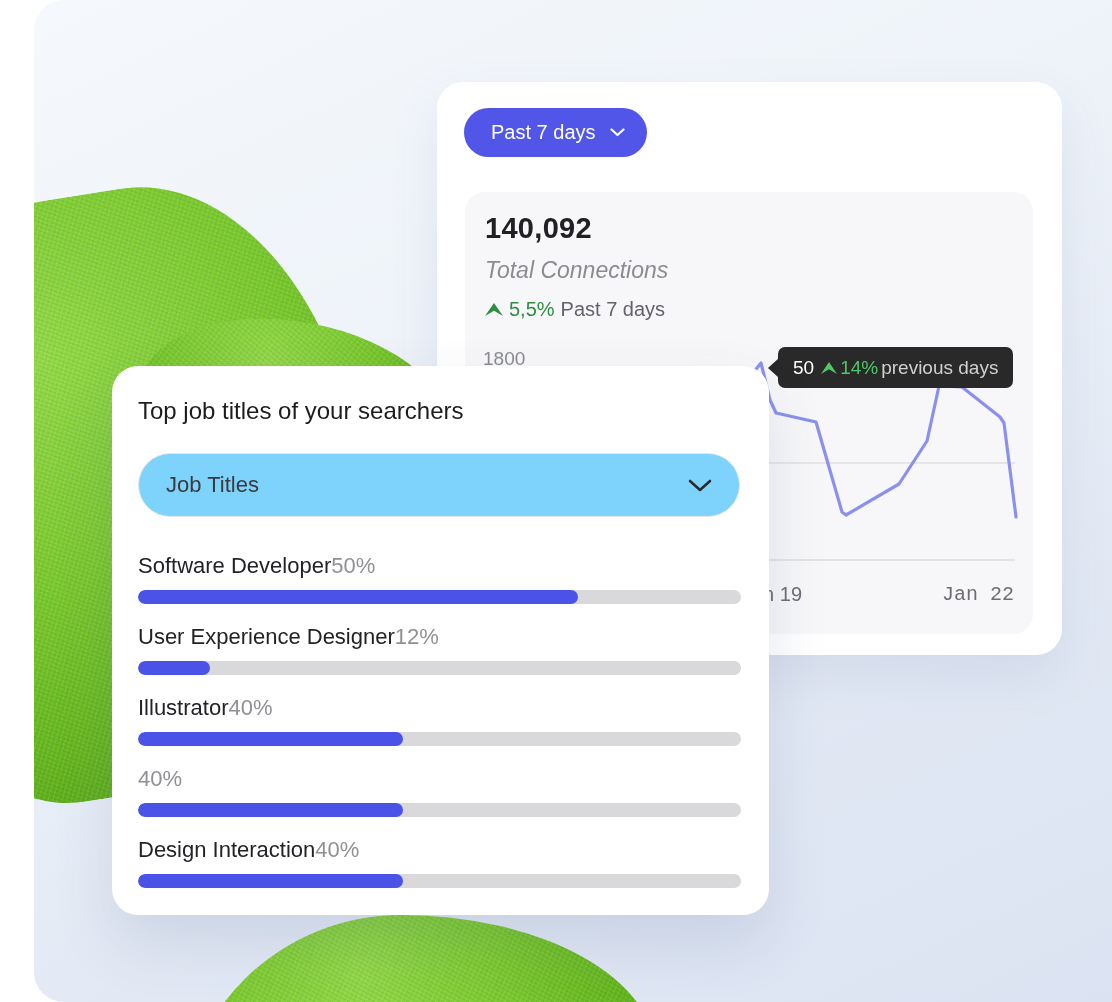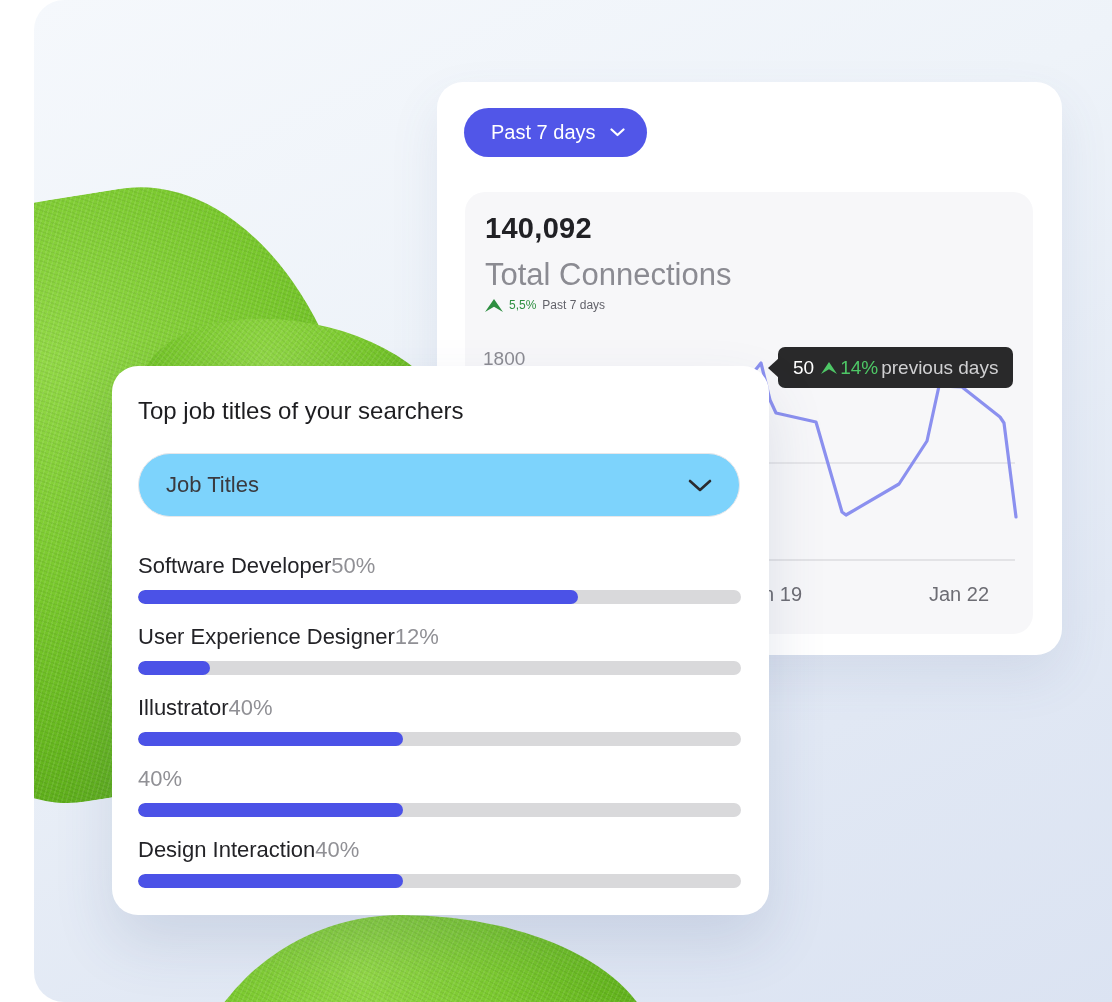--- a/index.html
+++ b/index.html
@@ -22,30 +22,30 @@
   .blob-c{left:148px;top:915px;width:474px;height:230px;border-radius:50% 58% 0 0 / 100% 66% 0 0;}
   
   .back-card{position:absolute;z-index:2;left:403px;top:82px;width:625px;height:573px;
     background:#ffffff;border-radius:26px;box-shadow:0 22px 50px rgba(80,100,150,.10);}
   .period-btn{position:absolute;left:27px;top:26px;height:49px;padding:0 22px 0 27px;border:none;
     background:#5156e8;border-radius:25px;display:inline-flex;align-items:center;gap:14px;cursor:pointer;}
   .period-btn span{color:#ffffff;font-size:20px;}
   .stat-panel{position:absolute;left:28px;top:110px;width:568px;height:442px;
     background:#f7f7f9;border-radius:20px;}
   .stat-number{position:absolute;left:20px;top:20px;font-size:29px;font-weight:600;color:#212125;letter-spacing:.3px;}
-  .stat-sub{position:absolute;left:20px;top:65px;font-size:31px;color:#8b8b92;}
-  .stat-trend{position:absolute;left:20px;top:106px;display:flex;align-items:center;gap:6px;font-size:12px;text-align:center;}
+  .stat-sub{position:absolute;left:20px;top:65px;font-size:23px;color:#8b8b92;font-style:italic;}
+  .stat-trend{position:absolute;left:20px;top:106px;display:flex;align-items:center;gap:6px;font-size:20px;text-align:center;}
   .stat-trend .pct{color:#2e8f41;}
   .stat-trend .per{color:#62626a;}
   .y-tick{position:absolute;left:18px;top:156px;font-size:19px;color:#8b8b92;}
   .chart-wrap{position:absolute;left:0;top:148px;width:568px;height:294px;}
   .chart-wrap svg{position:absolute;left:0;top:0;}
   .x-tick{position:absolute;top:243px;font-size:20px;color:#6d6d74;white-space:nowrap;}
   .x-tick.t1{left:277px;}
-  .x-tick.t2{left:464px;}
+  .x-tick.t2{left:477px;font-family:Liberation Mono, monospace;}
   
   .tooltip{position:absolute;left:341px;top:265px;height:41px;padding:0 15px;background:#29292a;
     border-radius:7px;display:inline-flex;align-items:center;gap:3px;font-size:19px;white-space:nowrap;}
   .tooltip:before{content:"";position:absolute;left:-10px;top:11px;border:10px solid transparent;
     border-right:11px solid #29292a;border-left:none;}
   .tooltip .tv{color:#ffffff;font-weight:500;margin-right:4px;}
   .tooltip .tp{color:#4ec766;}
   .tooltip .tl{color:#d0d0d2;}
   
   .front-card{position:absolute;z-index:3;left:78px;top:366px;width:657px;height:549px;

